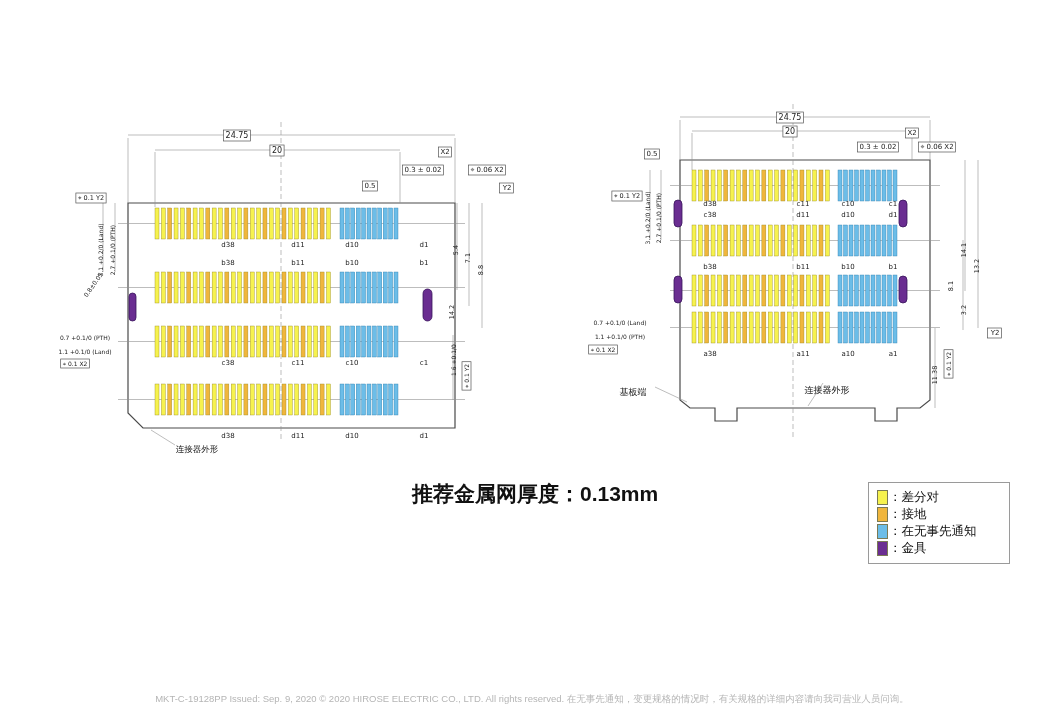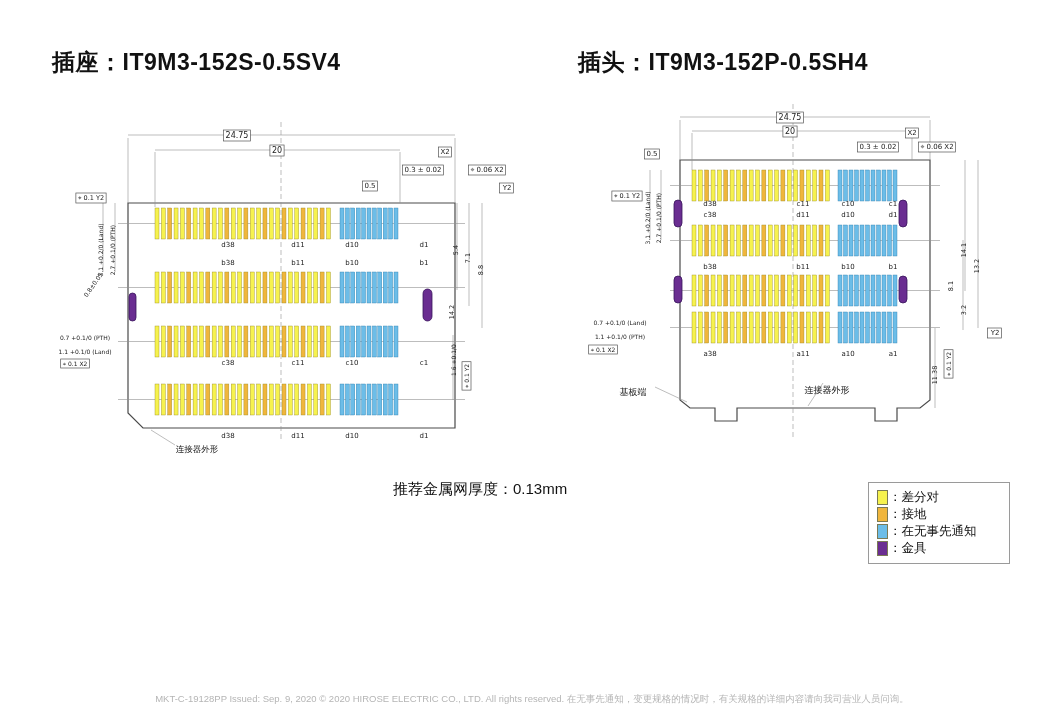--- a/index.html
+++ b/index.html
@@ -1,38 +1,36 @@
 <!DOCTYPE html>
 <html><head>
 <meta charset="utf-8">
 <style>
   html,body{margin:0;padding:0;background:#fff;}
   .canvas{position:relative;width:1064px;height:713px;background:#ffffff;overflow:hidden;
           font-family:"Liberation Sans",sans-serif;color:#111;}
   .title{position:absolute;font-weight:bold;font-size:23px;letter-spacing:0.5px;white-space:nowrap;}
   .title.left{left:52px;top:47px;}
   .title.right{left:578px;top:47px;}
-  .note{position:absolute;left:393px;top:480px;font-weight:normal;font-size:15px;white-space:nowrap;}
+  .note{position:absolute;left:412px;top:480px;font-weight:bold;font-size:21px;white-space:nowrap;}
   .legend{position:absolute;left:868px;top:482px;width:142px;background:#fff;border:1px solid #9a9a9a;
           padding:6px 8px;box-sizing:border-box;}
   .legend-row{display:flex;align-items:center;height:17px;font-size:12.5px;white-space:nowrap;}
   .sw{width:9px;height:13px;border:1px solid #7a7a55;margin-right:1px;flex:none;}
   .footer{position:absolute;left:0;right:0;top:693px;text-align:center;font-size:9.5px;color:#b5b5b5;white-space:nowrap;}
   svg{position:absolute;overflow:visible;}
   #left-drawing{left:55px;top:100px;}
   #right-drawing{left:575px;top:90px;}
   svg text{font-family:"DejaVu Sans","Liberation Sans",sans-serif;}
 </style>
 </head>
 <body>
 
 <div class="canvas">
 
-  <div class="title left">插座：IT9M3-152S-0.5SV4</div>
-  <div class="title right">插头：IT9M3-152P-0.5SH4</div>
 
   <svg id="left-drawing" width="505" height="370" viewBox="0 0 505 370">
       <path d="M73,103 L400,103 L400,328 L88,328 L73,313 Z" fill="none" stroke="#4a4a4a" stroke-width="1.2"></path>
       <line x1="73" y1="35" x2="400" y2="35" stroke="#909090" stroke-width="0.6" stroke-dasharray=""></line>
       <line x1="73" y1="38" x2="73" y2="103" stroke="#909090" stroke-width="0.6" stroke-dasharray=""></line>
       <line x1="400" y1="38" x2="400" y2="103" stroke="#909090" stroke-width="0.6" stroke-dasharray=""></line>
       <line x1="100" y1="50" x2="345" y2="50" stroke="#909090" stroke-width="0.6" stroke-dasharray=""></line>
       <line x1="100" y1="52" x2="100" y2="107" stroke="#909090" stroke-width="0.6" stroke-dasharray=""></line>
       <line x1="345" y1="52" x2="345" y2="103" stroke="#909090" stroke-width="0.6" stroke-dasharray=""></line>
       <line x1="226" y1="22" x2="226" y2="342" stroke="#909090" stroke-width="0.6" stroke-dasharray="5 3"></line>

